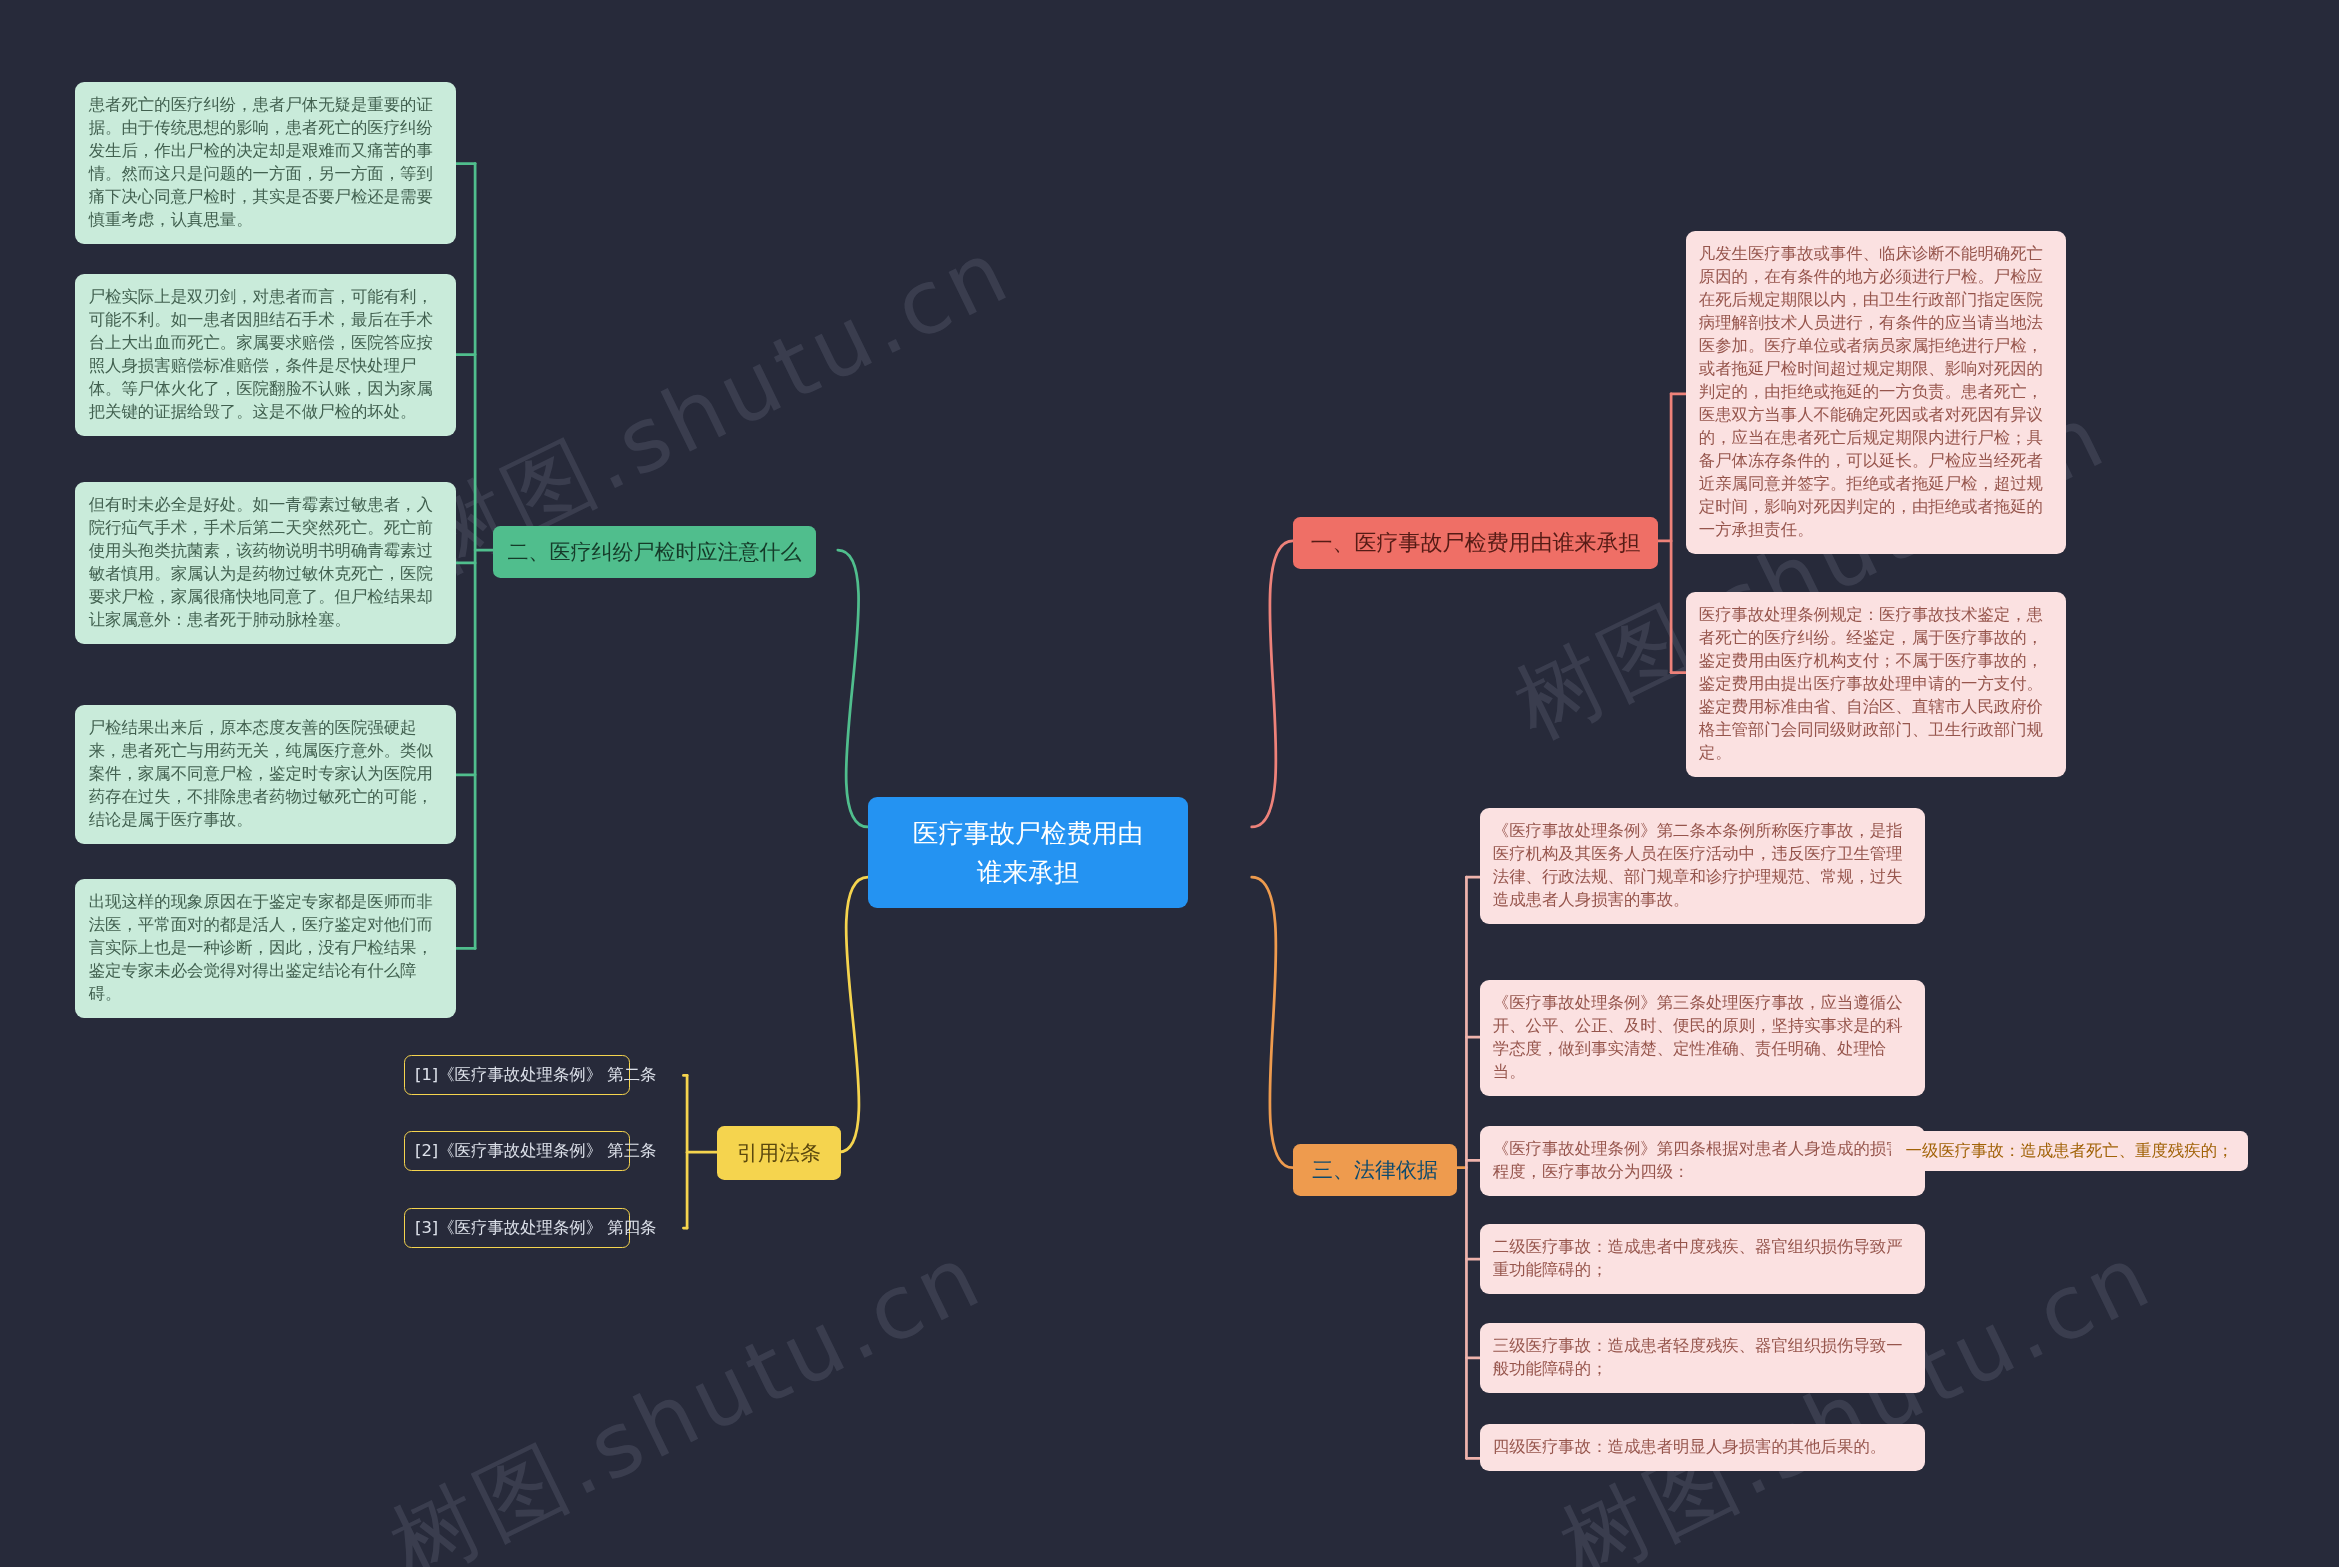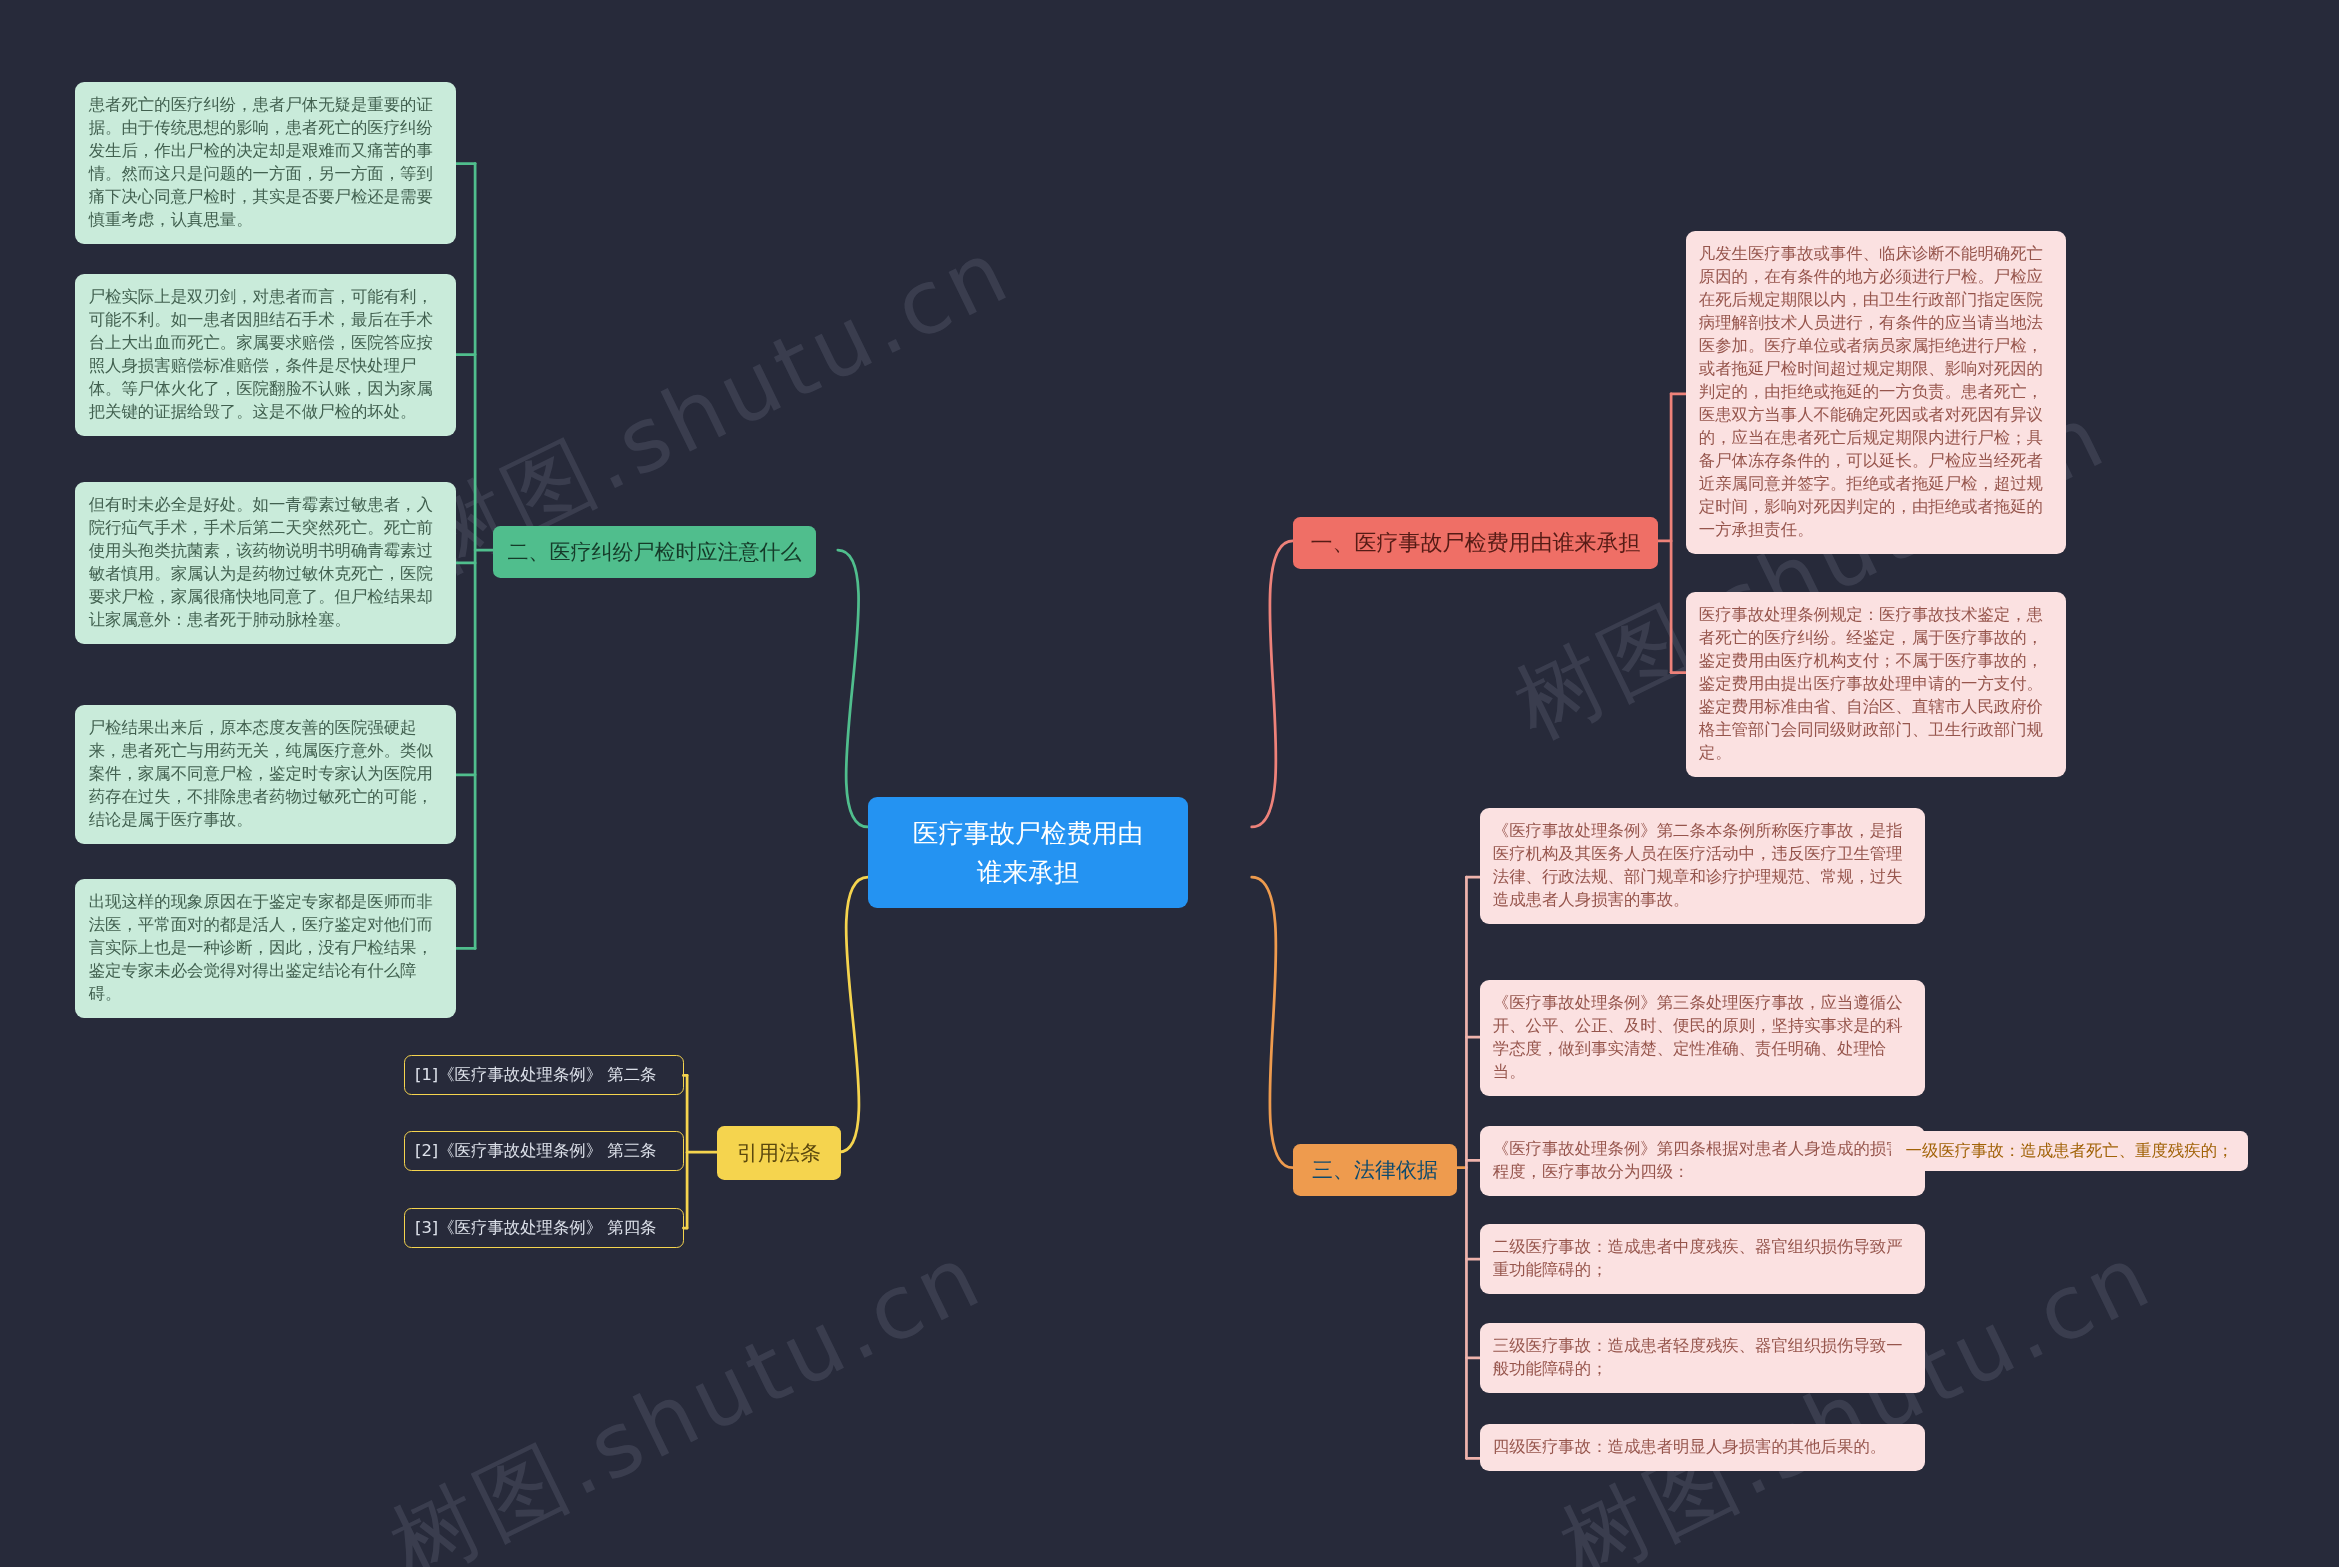--- a/index.html
+++ b/index.html
@@ -16,21 +16,21 @@
   .green-hdr{left:493px;top:526px;background:#50BE8D;color:#153B29;font-size:21px;padding:12px 14.6px;}
   .red-hdr{left:1293px;top:517px;background:#EF6F66;color:#551B15;font-size:22px;padding:11px 17.4px;}
   .orange-hdr{left:1293px;top:1144px;background:#EE9B4E;color:#0c4a6e;font-size:21px;padding:12px 19px;}
   .yellow-hdr{left:717px;top:1126px;background:#F5D44E;color:#5B480E;font-size:21px;padding:12.8px 20px;}
   .g-item{left:75px;width:381px;background:#C9EBDA;color:#41604F;font-size:16.4px;line-height:1.4;
           padding:12px 13.7px;border-radius:9.1px;}
   .p-item{width:380px;background:#FBE1E1;color:#96554C;font-size:16.4px;line-height:1.4;
           padding:12px 12.8px;border-radius:9.1px;}
   .law-item{left:1480px;width:445px;}
   .cost-item{left:1686px;}
-  .cite{left:404px;width:280px;border:1.8px solid #F5D44E;color:#DDE1EA;font-size:16.4px;line-height:1.3;
+  .cite{left:404px;width:226px;border:1.8px solid #F5D44E;color:#DDE1EA;font-size:16.4px;line-height:1.3;
         padding:8.2px 10px;border-radius:7.3px;white-space:nowrap;background:transparent;}
   .grade{left:1891px;top:1131px;background:#FBE1E1;color:#a16207;font-size:16.4px;padding:9.1px 14.6px;
          border-radius:7.3px;white-space:nowrap;}
 </style>
 </head>
 <body>
 
 <div class="canvas">
 
   <div class="wm" style="left:393px;top:347px">树图.shutu.cn</div>

